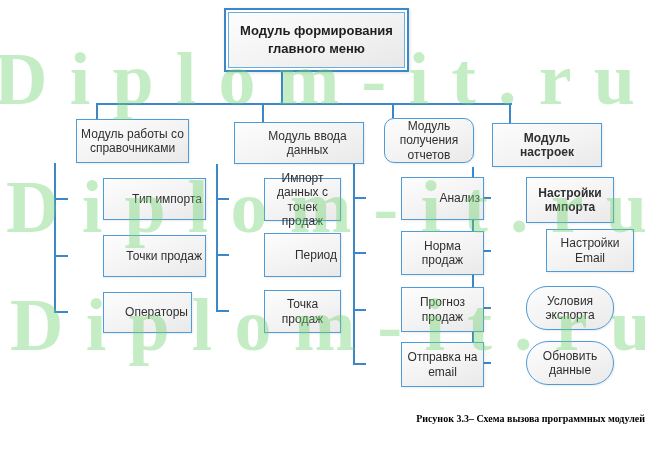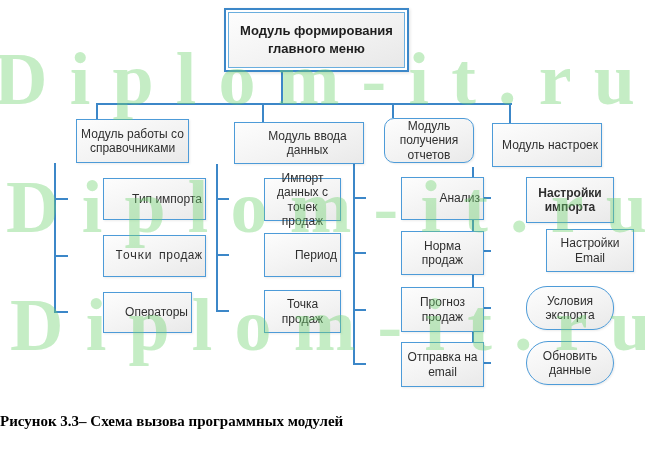--- a/index.html
+++ b/index.html
@@ -71,24 +71,24 @@
     z-index: 6;
     pointer-events: none;
     line-height: 1;
   }
   
   .caption {
     position: absolute;
     left: 0;
     right: 0;
     top: 413px;
-    text-align: left;
+    text-align: right;
     font-family: "Liberation Serif", serif;
     font-weight: bold;
-    font-size: 15px;
+    font-size: 10px;
     color: #000000;
     z-index: 2;
   }
 </style>
 </head>
 <body>
 
 <div id="canvas">
 
   <div class="wmark" style="left:-6px; top:42px;">Diplom-it.ru</div>
@@ -124,24 +124,24 @@
   <div class="conn" style="left:472px; top:307px; width:19px; height:2px;"></div>
   <div class="conn" style="left:472px; top:362px; width:19px; height:2px;"></div>
 
   <div class="node root" style="left:188px; top:8px; width:185px; height:64px;">
     <div class="root-inner">Модуль формирования главного меню</div>
   </div>
 
   <div class="node" style="left:40px;  top:119px; width:113px; height:44px;">Модуль работы со справочниками</div>
   <div class="node" style="left:198px; top:122px; width:130px; height:42px;padding-left:20px;">Модуль ввода данных</div>
   <div class="node" style="left:348px; top:118px; width:90px;  height:45px;border-radius:10px;">Модуль получения отчетов</div>
-  <div class="node" style="left:456px; top:123px; width:110px; height:44px;">Модуль настроек</div>
+  <div class="node" style="left:456px; top:123px; width:110px; height:44px;font-weight:bold;">Модуль настроек</div>
 
   <div class="node" style="left:67px; top:178px; width:103px; height:42px;">Тип импорта</div>
-  <div class="node" style="left:67px; top:235px; width:103px; height:42px;font-family:Liberation Mono, monospace;">Точки продаж</div>
+  <div class="node" style="left:67px; top:235px; width:103px; height:42px;">Точки продаж</div>
   <div class="node" style="left:67px; top:292px; width:89px; height:41px;">Операторы</div>
 
   <div class="node" style="left:228px; top:233px; width:77px; height:44px;">Период</div>
   <div class="node tight" style="left:228px; top:178px; width:77px; height:43px;">Импорт данных с точек продаж</div>
   <div class="node" style="left:228px; top:290px; width:77px; height:43px;">Точка продаж</div>
 
   <div class="node" style="left:365px; top:177px; width:83px; height:43px;">Анализ</div>
   <div class="node" style="left:365px; top:231px; width:83px; height:44px;">Норма продаж</div>
   <div class="node" style="left:365px; top:287px; width:83px; height:45px;">Прогноз продаж</div>
   <div class="node tight" style="left:365px; top:342px; width:83px; height:45px;">Отправка на email</div>

